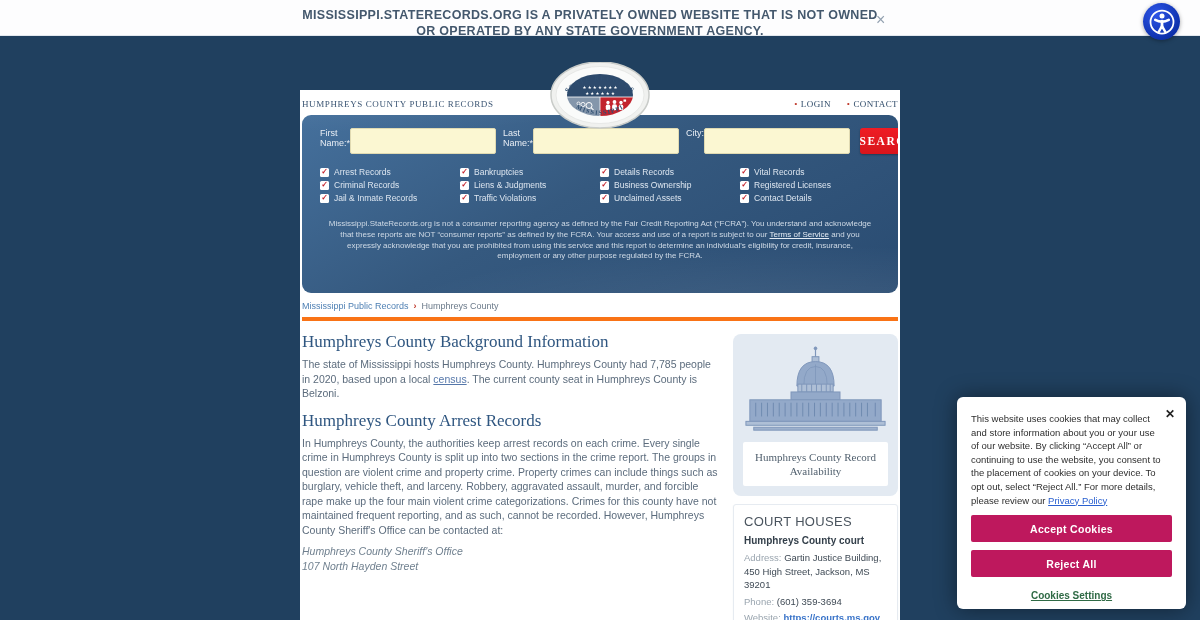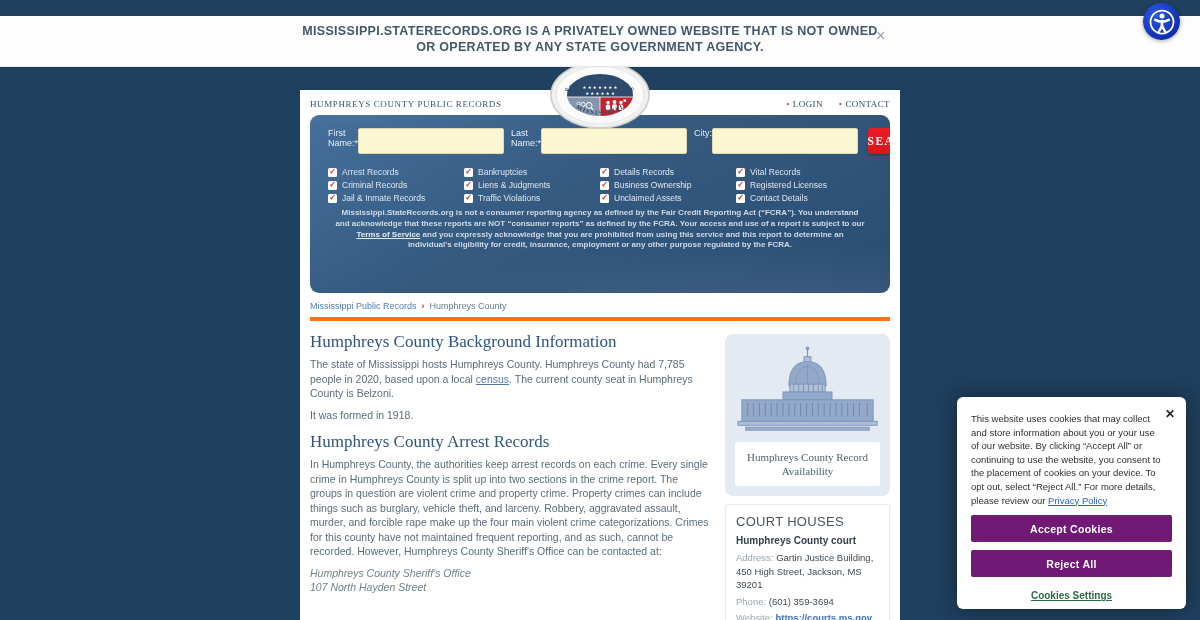--- a/index.html
+++ b/index.html
@@ -1,30 +1,30 @@
 <!DOCTYPE html>
 <html><head>
 <meta charset="utf-8">
 <style>
   * { margin:0; padding:0; box-sizing:border-box; }
   html,body { width:1200px; height:620px; overflow:hidden; }
   body { position:relative; background:#20405f; font-family:"Liberation Sans", sans-serif; }
 
   
-  .top-banner { position:absolute; left:0; top:16px; width:1200px; height:51px; background:#fdfdfe; border-bottom:1px solid #e3e8ee; z-index:30; }
+  .top-banner { position:absolute; left:0; top:0; width:1200px; height:36px; background:#fdfdfe; border-bottom:1px solid #e3e8ee; z-index:30; }
   .top-banner-text { position:absolute; left:300px; top:7px; width:580px; text-align:center; font-size:12.5px; line-height:16px; letter-spacing:.3px; color:#44586d; font-weight:bold; }
   .banner-close { position:absolute; left:876px; top:11px; font-size:16px; color:#93a1b0; cursor:pointer; background:none; border:none; font-family:"Liberation Sans",sans-serif; }
 
   
   .a11y-btn { position:absolute; left:1143px; top:3px; width:37px; height:37px; border-radius:50%;
     background:radial-gradient(circle at 35% 30%, #2d55e8, #0c2fa9 75%); z-index:40; border:none; cursor:pointer;
     display:flex; align-items:center; justify-content:center; box-shadow:0 1px 4px rgba(0,0,0,.35); }
 
   
-  .panel { position:absolute; left:300px; top:90px; width:600px; height:530px; background:#ffffff; z-index:5; padding:0 10px; }
+  .panel { position:absolute; left:300px; top:90px; width:600px; height:530px; background:#ffffff; z-index:5; padding:0 2px; }
 
   .logo-wrap { position:absolute; left:550px; top:62px; width:100px; height:68px; z-index:25; }
 
   .panel-header { display:flex; justify-content:space-between; align-items:center; padding-top:8px; height:20px; }
   .site-label { font-family:"Liberation Serif", serif; font-size:9px; letter-spacing:.6px; color:#3c5674; }
   .header-links { display:flex; gap:16px; font-family:"Liberation Serif", serif; font-size:9px; letter-spacing:.4px; color:#2e4a68; }
   .header-links .hl { cursor:pointer; }
   .bullet { color:#c0392b; margin-right:3px; }
 
   
@@ -40,21 +40,21 @@
   .search-btn { height:26px; border:none; border-radius:3px; background:linear-gradient(#ef1c24,#d8151c);
     color:#fff; font-family:"Liberation Serif", serif; font-weight:bold; font-size:11.5px; letter-spacing:1.5px; cursor:pointer; box-shadow:0 1px 2px rgba(0,0,0,.3); }
 
   .cb-grid { position:relative; display:flex; margin-top:13px; }
   .cb-col { flex:1; }
   .cb-item { display:flex; align-items:center; gap:5px; margin-bottom:3px; cursor:pointer; }
   .cb-box { width:9px; height:9px; background:#fff; border-radius:1.5px; display:inline-flex; align-items:center; justify-content:center; flex:0 0 9px; }
   .cb-box i { font-style:normal; font-size:8px; line-height:8px; font-weight:bold; color:#c5202b; }
   .cb-label { font-size:8.5px; color:#dde6f0; }
 
-  .fcra-text { position:relative; margin-top:2px; padding:0 6px; text-align:center; font-size:8px; line-height:10.8px; color:#cfdae6;font-weight:bold; }
+  .fcra-text { position:relative; margin-top:13px; padding:0 6px; text-align:center; font-size:8px; line-height:10.8px; color:#cfdae6; }
   .fcra-text a { color:#e4ecf5; text-decoration:underline; cursor:pointer; }
 
   
   .breadcrumb { display:flex; align-items:center; gap:5px; margin-top:5px; padding:3px 0 6px 0; border-bottom:4px solid #f97316; font-size:9px; }
   .crumb-link { color:#4d7fb3; cursor:pointer; }
   .crumb-sep { color:#c0392b; font-weight:bold; }
   .crumb-current { color:#6b7a8a; }
 
   
   .content-row { display:flex; gap:12px; margin-top:9px; }
@@ -78,21 +78,21 @@
   .court-line .lbl { color:#9aa5af; }
   .court-line .val { color:#3f4a55; }
   .court-line a { color:#3a74c9; font-weight:bold; text-decoration:underline; cursor:pointer; }
 
   
   .cookie-dialog { position:absolute; left:957px; top:397px; width:229px; height:212px; background:#fff; border-radius:6px;
     z-index:50; box-shadow:0 0 22px rgba(0,0,0,.45); padding:15px 14px 0 14px; }
   .cookie-close { position:absolute; top:10px; right:11px; font-size:12px; font-weight:bold; color:#222; background:none; border:none; cursor:pointer; }
   .cookie-text { font-size:9.5px; line-height:13.6px; color:#2e2e2e; padding-right:8px; }
   .cookie-text a { color:#2a60d0; text-decoration:underline; cursor:pointer; }
-  .cookie-btn { display:block; width:100%; height:27px; margin-top:8px; background:#701a75; border:none; border-radius:2px;
+  .cookie-btn { display:block; width:100%; height:27px; margin-top:8px; background:#be185d; border:none; border-radius:2px;
     color:#fff; font-family:"Liberation Sans", sans-serif; font-weight:bold; font-size:10.5px; letter-spacing:.3px; cursor:pointer; }
   .cookie-settings { display:block; margin:13px auto 0 auto; text-align:center; color:#2f6a45; font-weight:bold; font-size:10px; text-decoration:underline; cursor:pointer; background:none; border:none; font-family:"Liberation Sans", sans-serif; }
 </style>
 </head>
 <body>
 
 <div class="top-banner">
   <div class="top-banner-text">MISSISSIPPI.STATERECORDS.ORG IS A PRIVATELY OWNED WEBSITE THAT IS NOT OWNED OR OPERATED BY ANY STATE GOVERNMENT AGENCY.</div>
   <button class="banner-close">×</button>
 </div>
@@ -273,21 +273,20 @@
     <span class="crumb-link">Mississippi Public Records</span>
     <span class="crumb-sep">›</span>
     <span class="crumb-current">Humphreys County</span>
   </div>
 
   <div class="content-row">
 
     <div class="col-left">
       <h2>Humphreys County Background Information</h2>
       <p><span>The state of Mississippi hosts Humphreys County. Humphreys County had 7,785 people in 2020, based upon a local </span><a>census</a><span>. The current county seat in Humphreys County is Belzoni.</span></p>
-      <p>It was formed in 1918.</p>
 
       <h2>Humphreys County Arrest Records</h2>
       <p>In Humphreys County, the authorities keep arrest records on each crime. Every single crime in Humphreys County is split up into two sections in the crime report. The groups in question are violent crime and property crime. Property crimes can include things such as burglary, vehicle theft, and larceny. Robbery, aggravated assault, murder, and forcible rape make up the four main violent crime categorizations. Crimes for this county have not maintained frequent reporting, and as such, cannot be recorded. However, Humphreys County Sheriff's Office can be contacted at:</p>
       <div class="addr">
         <div>Humphreys County Sheriff's Office</div>
         <div>107 North Hayden Street</div>
 
       </div>
 
     </div>

